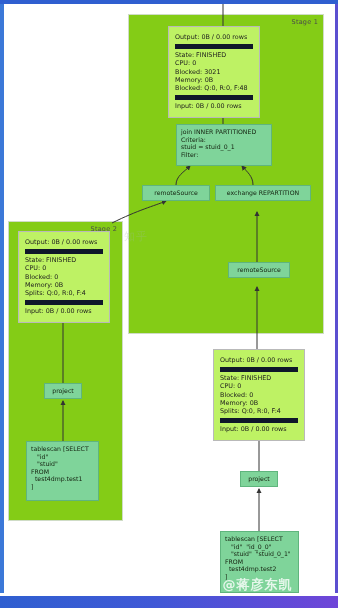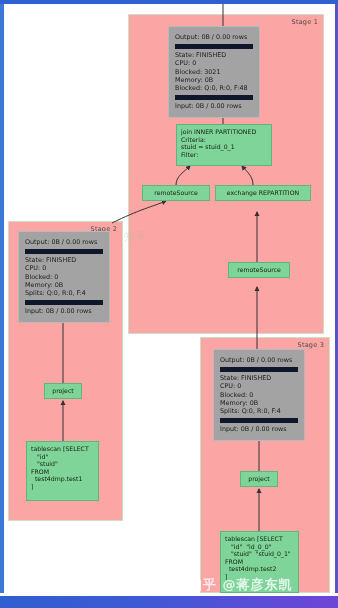--- a/index.html
+++ b/index.html
@@ -45,36 +45,36 @@
   }
   #edges {
     position: absolute; left: 0; top: 0;
     width: 331px; height: 589px;
     pointer-events: none;
   }
 
   
   .stage {
     position: absolute;
-    background: #fca5a5;
+    background: #84cc16;
     border: 1px solid #cfdcc6;
   }
   .stage-label {
     position: absolute;
     right: 5px; top: 3px;
     font-size: 6.5px;
     color: #4a4a4a;
     letter-spacing: .2px;
     white-space: nowrap;
   }
 
   
   .statbox {
     position: absolute;
-    background: #a3a3a3;
+    background: #bef264;
     border: 1px solid #b9b9b9;
     padding: 4px 6px 4px 6px;
     font-size: 6.4px;
     line-height: 8.2px;
     color: #1c1c1c;
     white-space: nowrap;
   }
   .statbox .sect {
     padding: 2px 0 3px 0;
   }
@@ -133,23 +133,20 @@
 <div id="canvas">
 
   <div class="stage" style="left:124px; top:10px; width:196px; height:320px;">
     <span class="stage-label">Stage 1</span>
   </div>
 
   <div class="stage" style="left:4px; top:217px; width:115px; height:300px;">
     <span class="stage-label">Stage 2</span>
   </div>
 
-  <div class="stage" style="left:196px; top:333px; width:130px; height:256px;">
-    <span class="stage-label">Stage 3</span>
-  </div>
 
   <svg id="edges" viewBox="0 0 331 589" width="331" height="589">
     <defs>
       <marker id="arrow" markerWidth="7" markerHeight="7" refX="4.2" refY="2.6" orient="auto" markerUnits="strokeWidth">
         <path d="M0,0 L5.2,2.6 L0,5.2 z" fill="#333333"></path>
       </marker>
     </defs>
 
     <path d="M 219,0 L 219,22" stroke="#333333" stroke-width="1" fill="none"></path>
 

